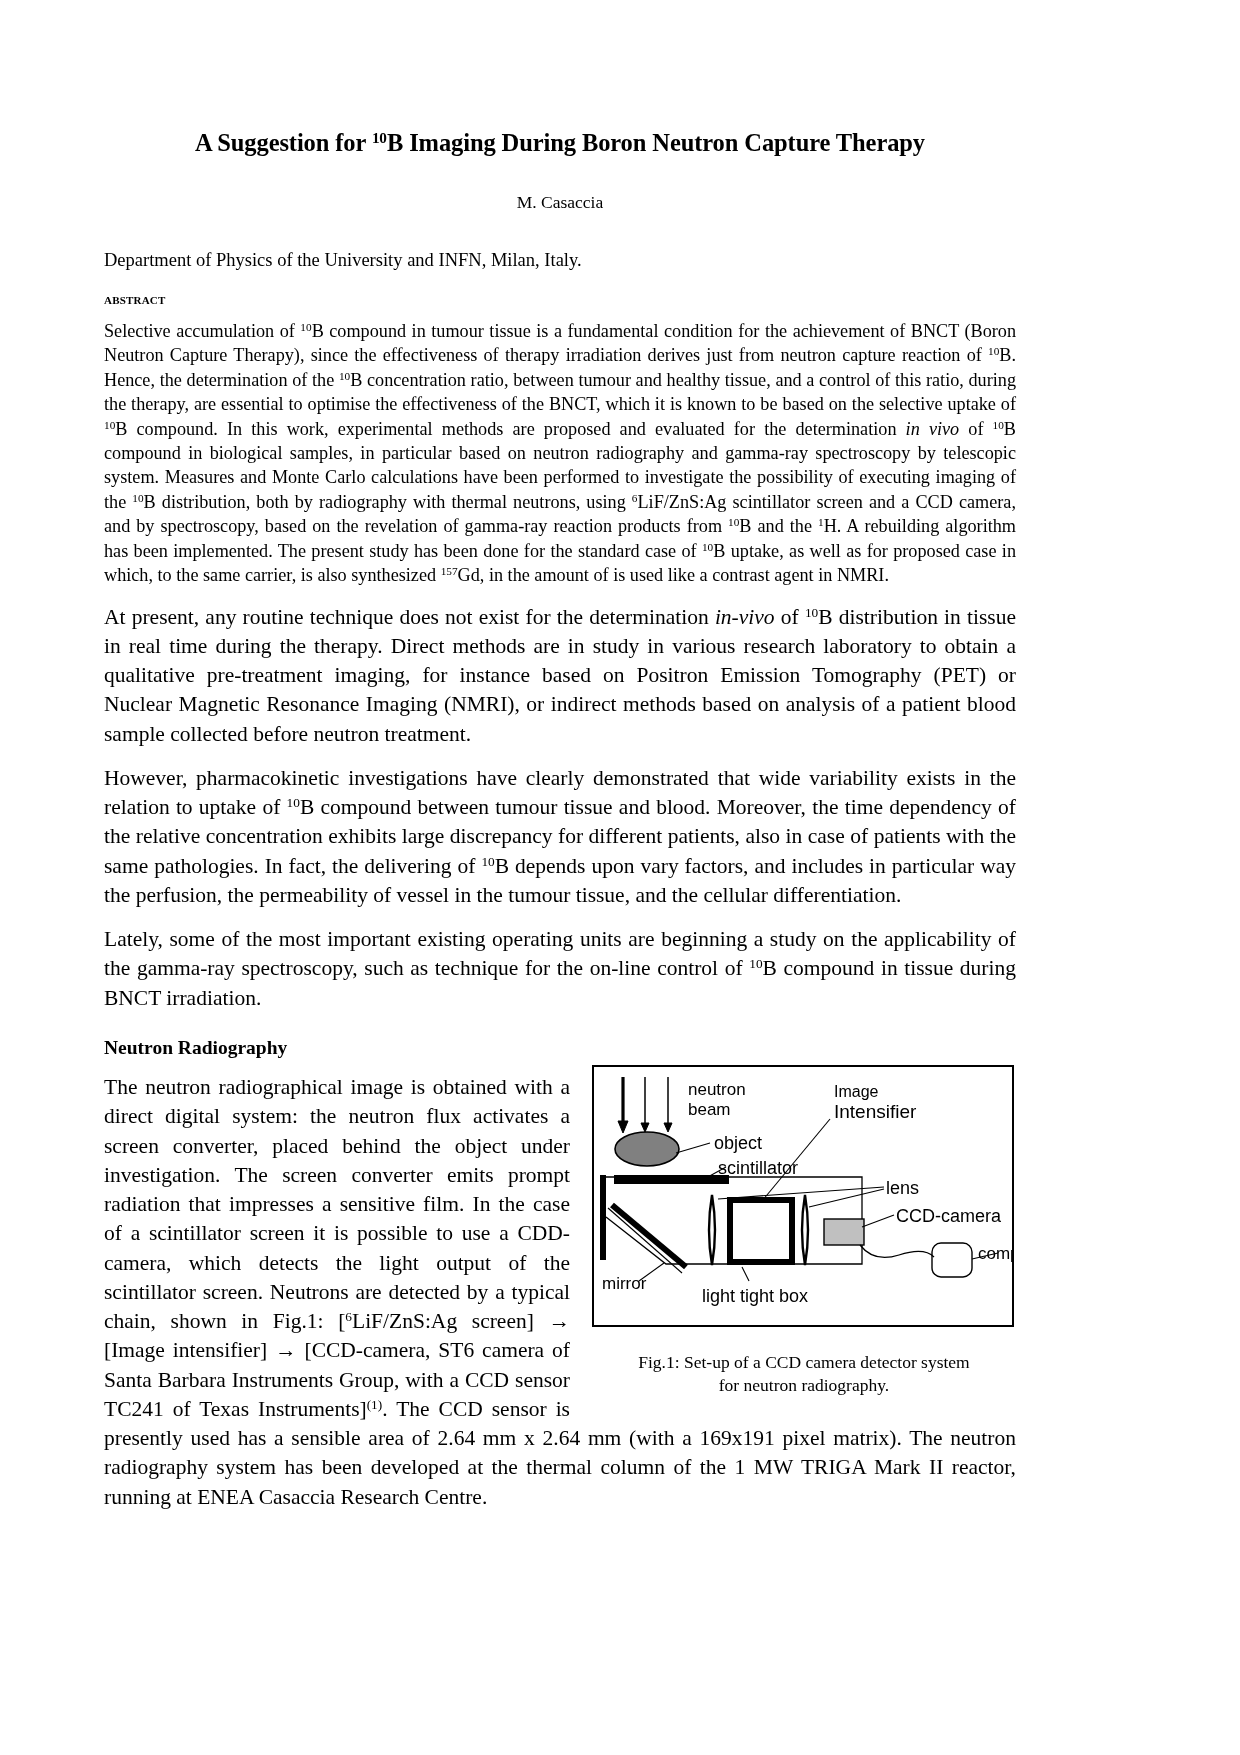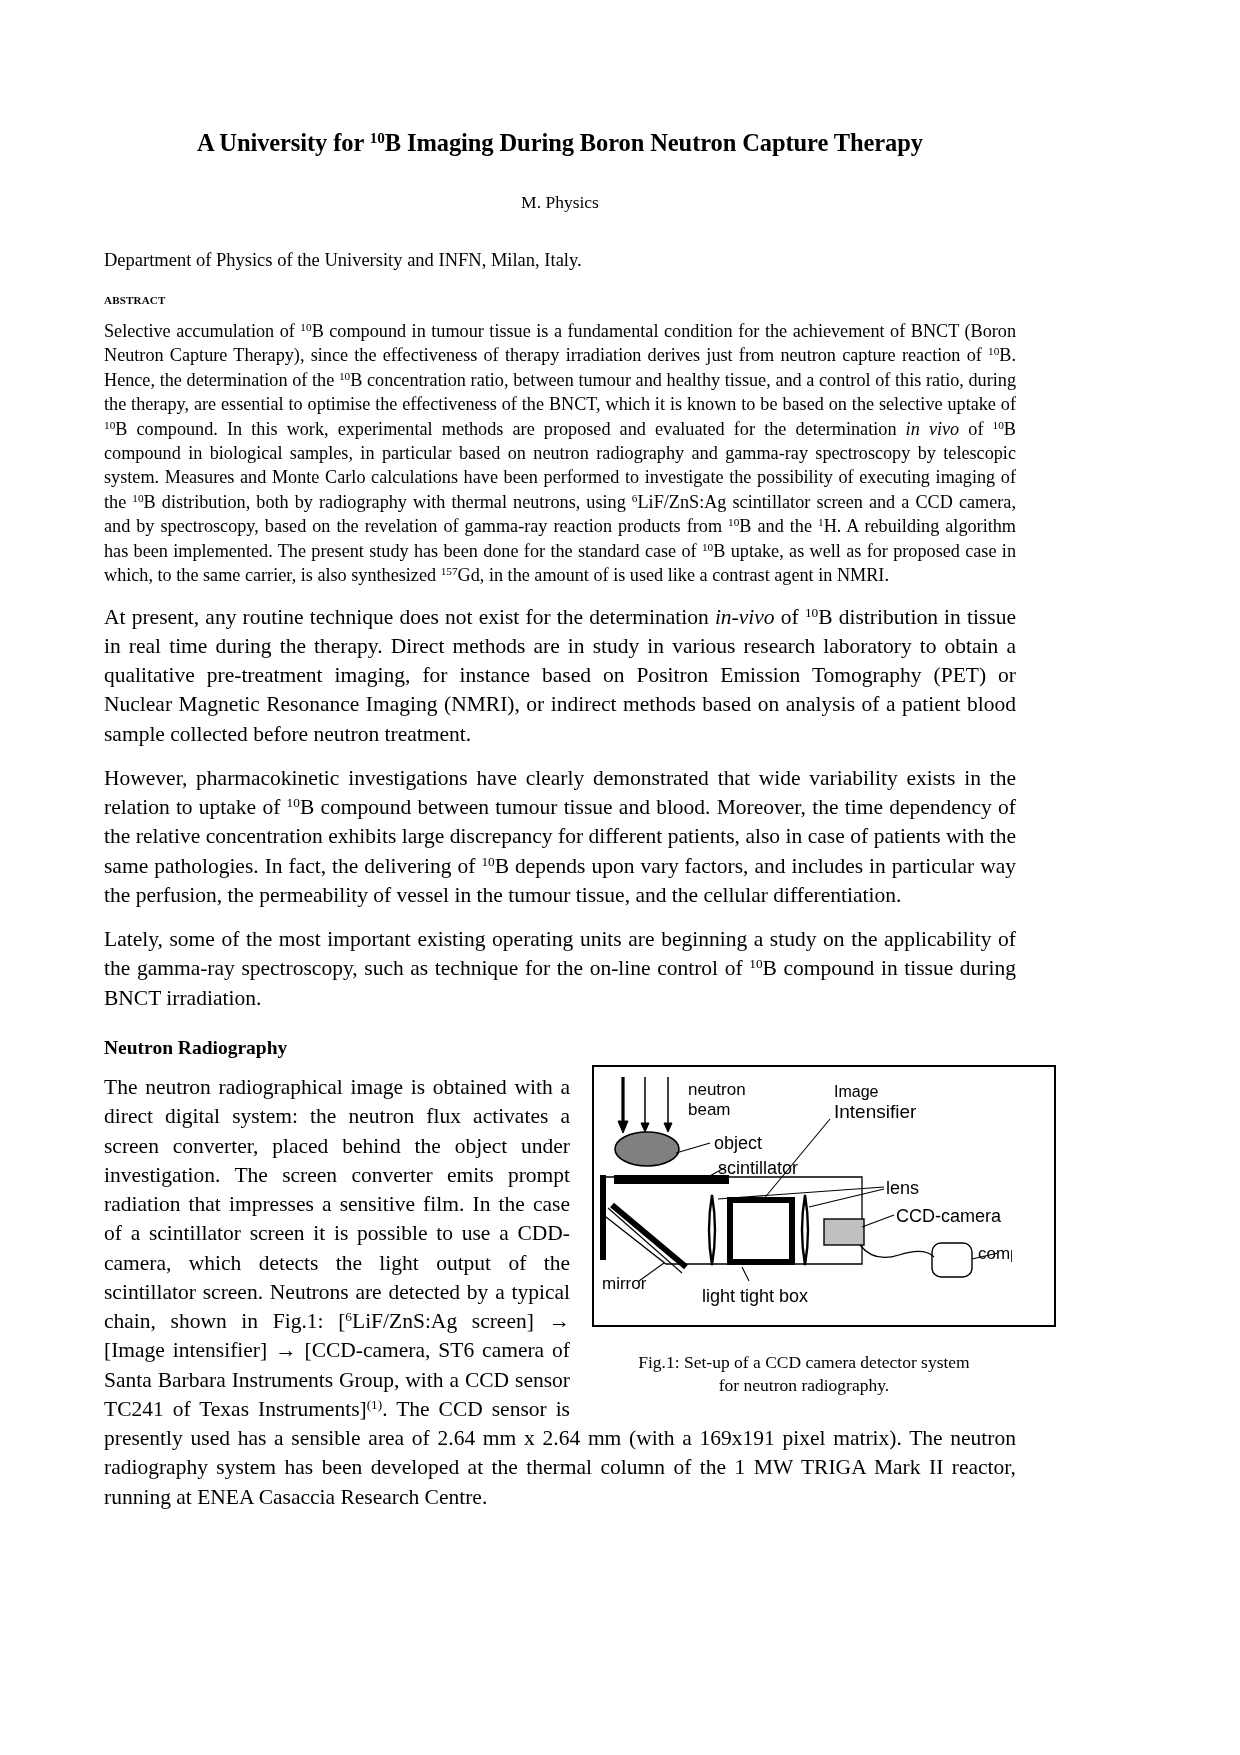--- a/index.html
+++ b/index.html
@@ -91,21 +91,21 @@
   .ital { font-style: italic; }
 
   
   .figure-float {
     float: right;
     width: 424px;
     margin: 6px 0 6px 22px;
   }
   .fig-box {
     position: relative;
-    width: 464px;
+    width: 422px;
     height: 262px;
     border: 2.5px solid #000;
     box-sizing: border-box;
     background: #fff;
   }
   .fig-caption {
     font-size: 17.5px;
     text-align: center;
     margin-top: 24px;
     line-height: 1.32;
@@ -117,23 +117,23 @@
 
   
   .clear { clear: both; }
 </style>
 </head>
 <body>
 
 <div class="page">
  <div class="content">
 
-  <div class="title"><span>A University for </span><sup>10</sup><span>B Imaging During Boron Neutron Capture Therapy</span></div>
-
-  <div class="author">M. Physics</div>
+  <div class="title"><span>A Suggestion for </span><sup>10</sup><span>B Imaging During Boron Neutron Capture Therapy</span></div>
+
+  <div class="author">M. Casaccia</div>
 
   <div class="affiliation">Department of Physics of the University and INFN, Milan, Italy.</div>
 
   <div class="abstract-head">ABSTRACT</div>
 
   <div class="abstract-body"><span>Selective accumulation of </span><sup>10</sup><span>B compound in tumour tissue is a fundamental condition for the achievement of BNCT (Boron Neutron Capture Therapy), since the effectiveness of therapy irradiation derives just from neutron capture reaction of </span><sup>10</sup><span>B. Hence, the determination of the </span><sup>10</sup><span>B concentration ratio, between tumour and healthy tissue, and a control of this ratio, during the therapy, are essential to optimise the effectiveness of the BNCT, which it is known to be based on the selective uptake of  </span><sup>10</sup><span>B compound. In this work, experimental methods are proposed and evaluated for the determination </span><span class="ital">in vivo</span><span> of </span><sup>10</sup><span>B compound in biological samples, in particular based on neutron radiography and gamma-ray spectroscopy by telescopic system. Measures and Monte Carlo calculations have been performed to investigate the possibility of executing imaging of the </span><sup>10</sup><span>B distribution, both by radiography with thermal neutrons, using </span><sup>6</sup><span>LiF/ZnS:Ag scintillator screen and a CCD camera, and by spectroscopy, based on the revelation of gamma-ray reaction products from </span><sup>10</sup><span>B and the </span><sup>1</sup><span>H. A rebuilding algorithm has been implemented. The present study has been done for the standard case of </span><sup>10</sup><span>B uptake, as well as for proposed case in which, to the same carrier, is also synthesized </span><sup>157</sup><span>Gd, in the amount of is used like a contrast agent in NMRI.</span></div>
 
 
   <p class="body"><span>At present, any routine technique does not exist for the determination </span><span class="ital">in-vivo</span><span> of </span><sup>10</sup><span>B distribution in tissue in real time during the therapy. Direct methods are in study in various research laboratory to obtain a qualitative pre-treatment imaging, for instance based on Positron Emission Tomography (PET) or Nuclear Magnetic Resonance Imaging (NMRI), or indirect methods based on analysis of a patient blood sample collected before neutron treatment.</span></p>
 

